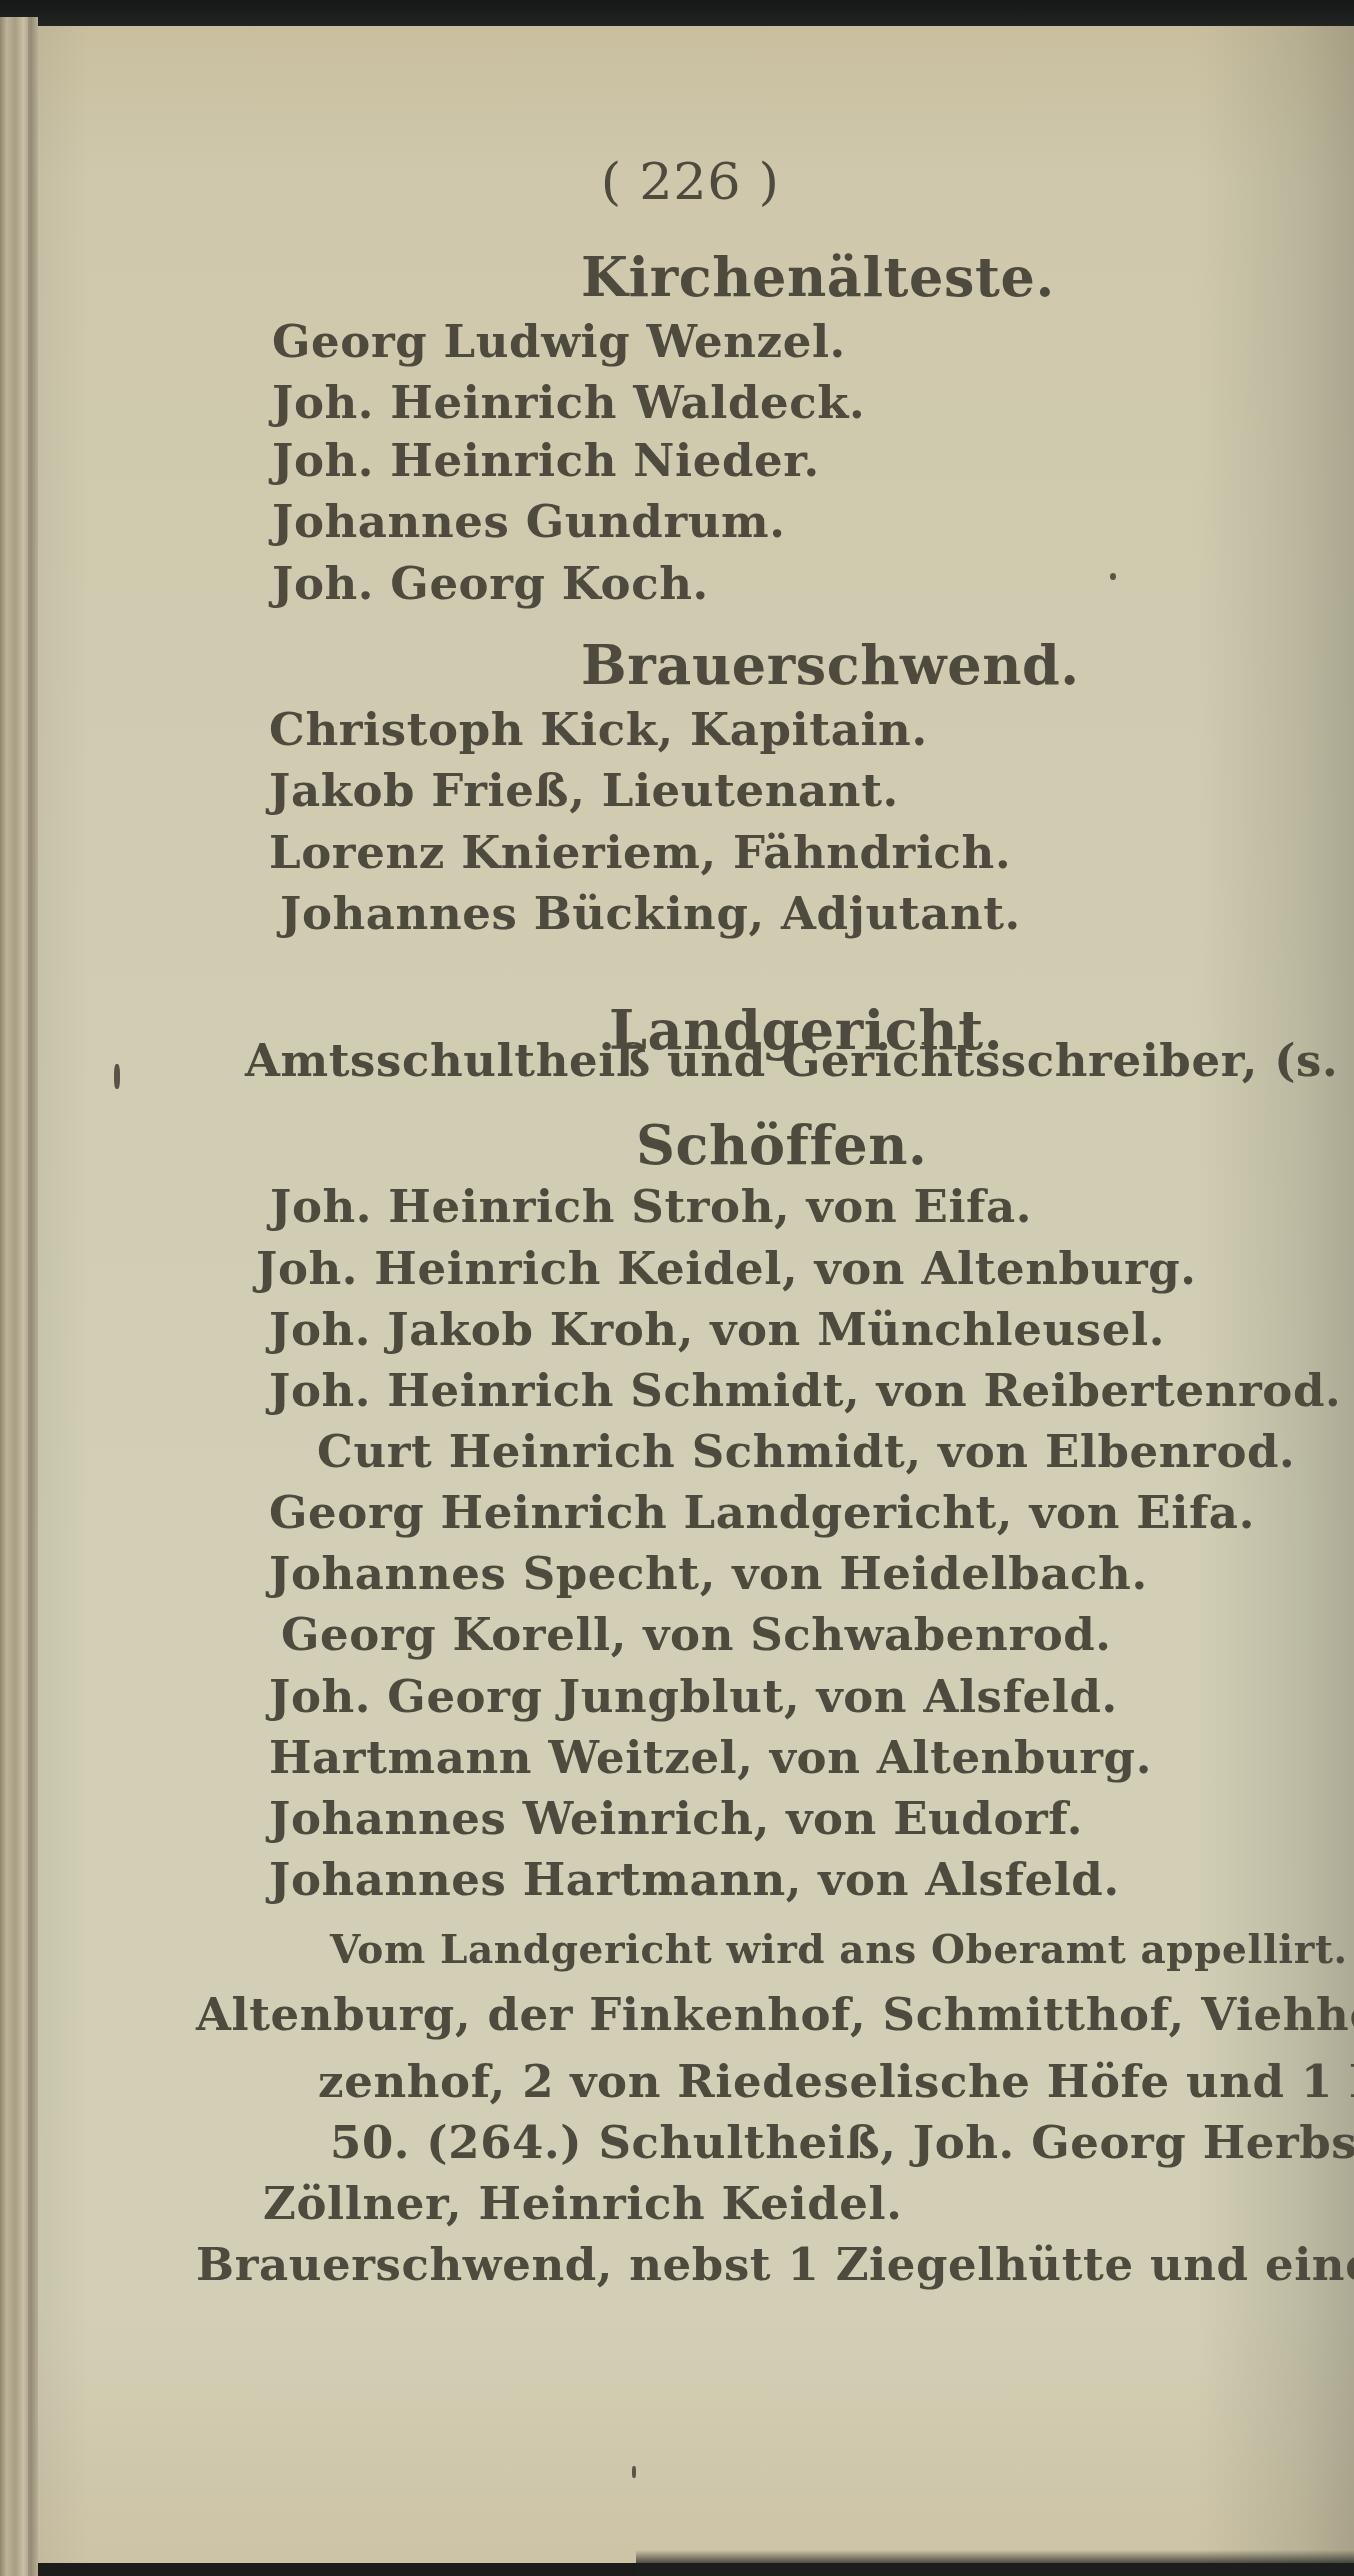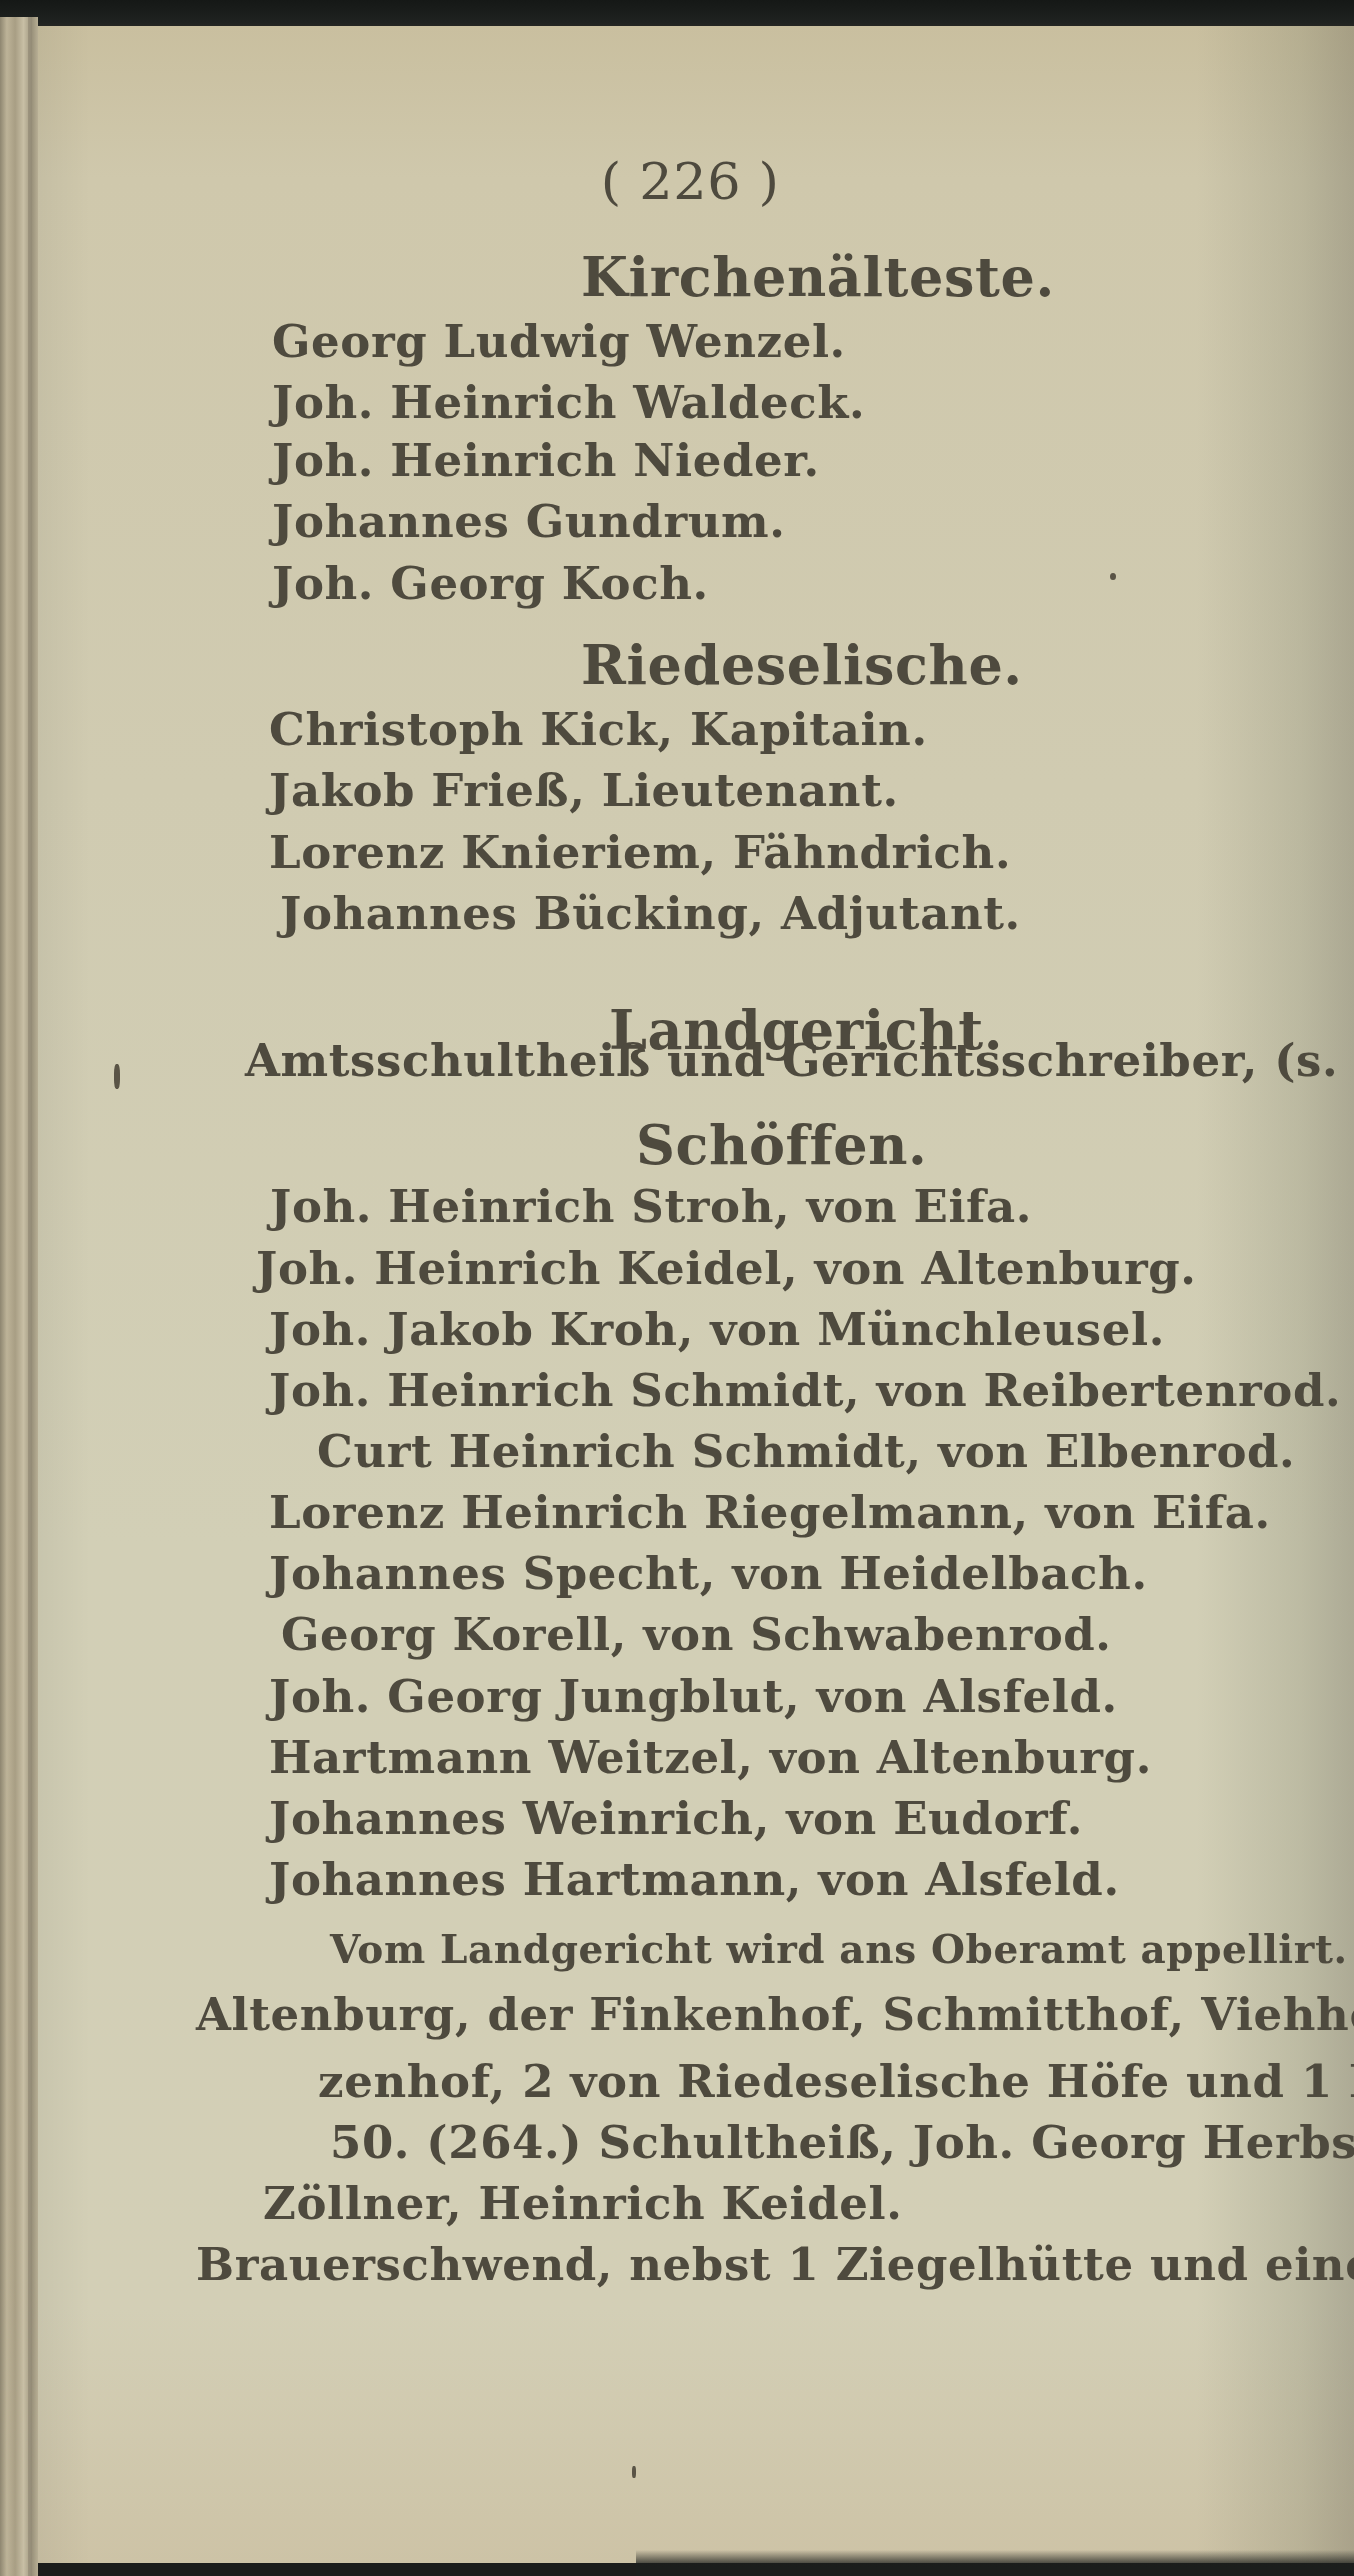--- a/index.html
+++ b/index.html
@@ -88,36 +88,36 @@
 
 <div class="text pageno">( 226 )</div>
 
 <div class="text heading" style="left:581px; top:245px;">Kirchenälteste.</div>
 <div class="text entry" style="left:272px; top:315px;">Georg Ludwig Wenzel.</div>
 <div class="text entry" style="left:272px; top:376px;">Joh. Heinrich Waldeck.</div>
 <div class="text entry" style="left:272px; top:434px;">Joh. Heinrich Nieder.</div>
 <div class="text entry" style="left:272px; top:495px;">Johannes Gundrum.</div>
 <div class="text entry" style="left:272px; top:557px;">Joh. Georg Koch.</div>
 
-<div class="text heading" style="left:581px; top:633px;">Riedeselische.</div>
+<div class="text heading" style="left:581px; top:633px;">Brauerschwend.</div>
 <div class="text entry" style="left:269px; top:703px;">Christoph Kick, Kapitain.</div>
 <div class="text entry" style="left:269px; top:764px;">Jakob Frieß, Lieutenant.</div>
 <div class="text entry" style="left:269px; top:826px;">Lorenz Knieriem, Fähndrich.</div>
 <div class="text entry" style="left:280px; top:887px;">Johannes Bücking, Adjutant.</div>
 
 <div class="text heading" style="left:609px; top:998px;">Landgericht.</div>
 <div class="text entry" style="left:245px; top:1034px;">Amtsschultheiß und Gerichtsschreiber, (s. oben.)</div>
 
 <div class="text heading" style="left:636px; top:1113px;">Schöffen.</div>
 <div class="text entry" style="left:270px; top:1180px;">Joh. Heinrich Stroh, von Eifa.</div>
 <div class="text entry" style="left:256px; top:1242px;">Joh. Heinrich Keidel, von Altenburg.</div>
 <div class="text entry" style="left:269px; top:1303px;text-align:center;">Joh. Jakob Kroh, von Münchleusel.</div>
 <div class="text entry" style="left:269px; top:1364px;">Joh. Heinrich Schmidt, von Reibertenrod.</div>
 <div class="text entry" style="left:269px; top:1425px;margin-left:48px;">Curt Heinrich Schmidt, von Elbenrod.</div>
-<div class="text entry" style="left:269px; top:1486px;">Lorenz Heinrich Riegelmann, von Eifa.</div>
+<div class="text entry" style="left:269px; top:1486px;">Georg Heinrich Landgericht, von Eifa.</div>
 <div class="text entry" style="left:269px; top:1547px;">Johannes Specht, von Heidelbach.</div>
 <div class="text entry" style="left:269px; top:1608px;margin-left:12px;">Georg Korell, von Schwabenrod.</div>
 <div class="text entry" style="left:269px; top:1670px;">Joh. Georg Jungblut, von Alsfeld.</div>
 <div class="text entry" style="left:269px; top:1731px;">Hartmann Weitzel, von Altenburg.</div>
 <div class="text entry" style="left:269px; top:1792px;">Johannes Weinrich, von Eudorf.</div>
 <div class="text entry" style="left:269px; top:1853px;">Johannes Hartmann, von Alsfeld.</div>
 
 <div class="text note" style="left:330px; top:1926px;">Vom Landgericht wird ans Oberamt appellirt.</div>
 
 <div class="text entry" style="left:196px; top:1988px;">Altenburg, der Finkenhof, Schmitthof, Viehhof, Schüz-</div>

